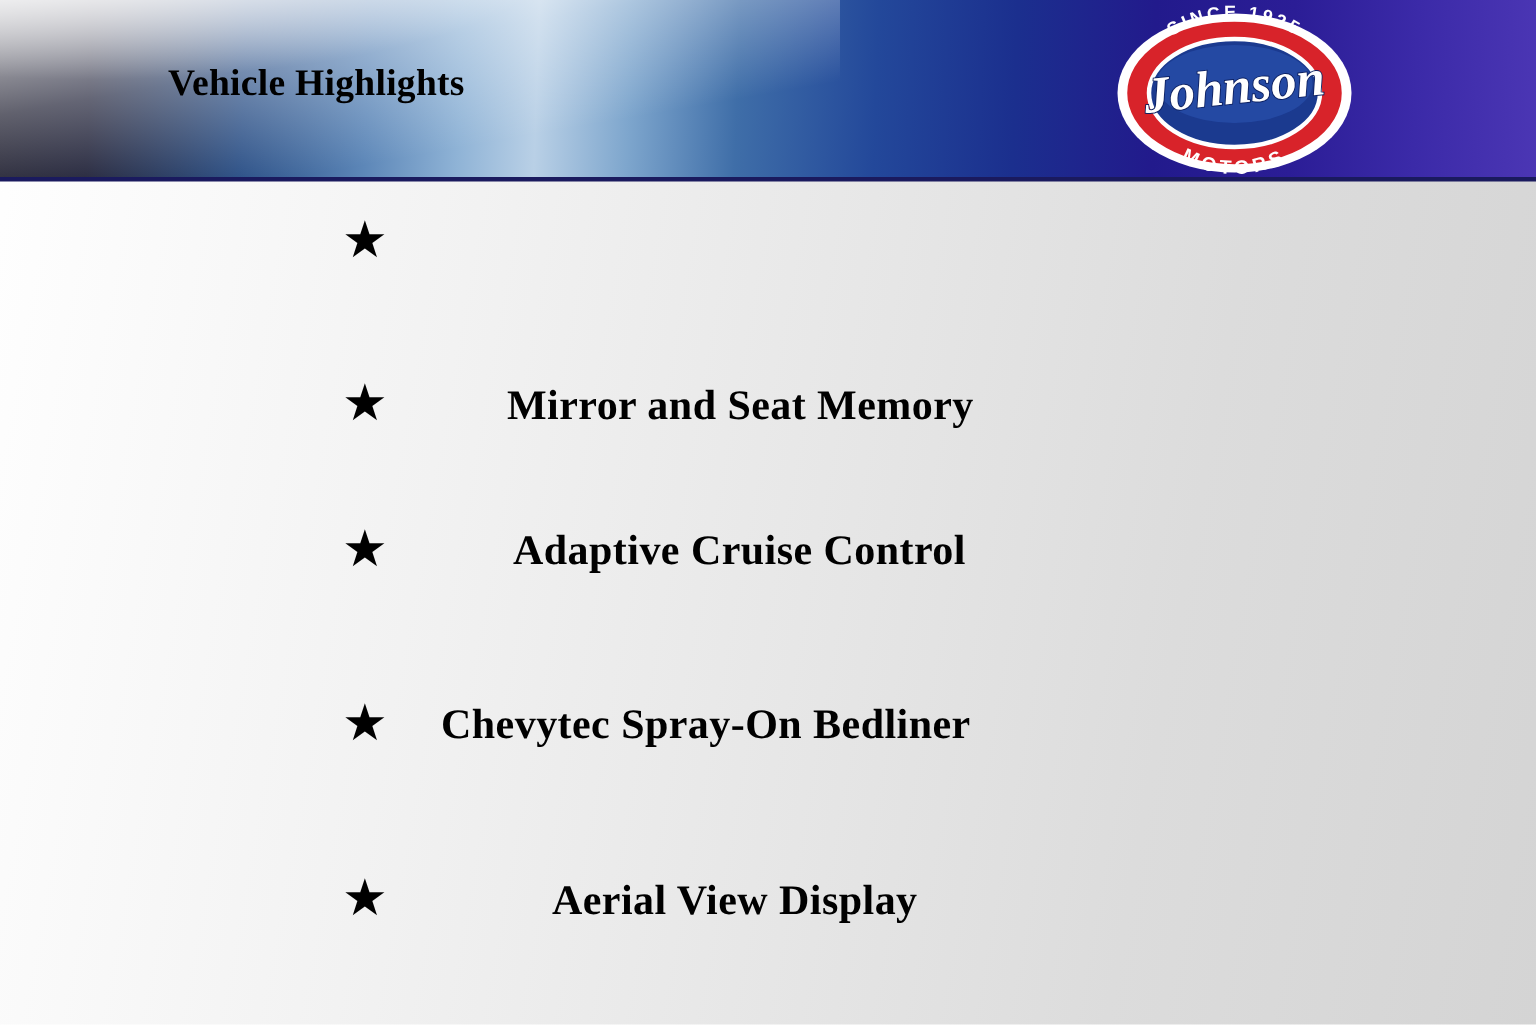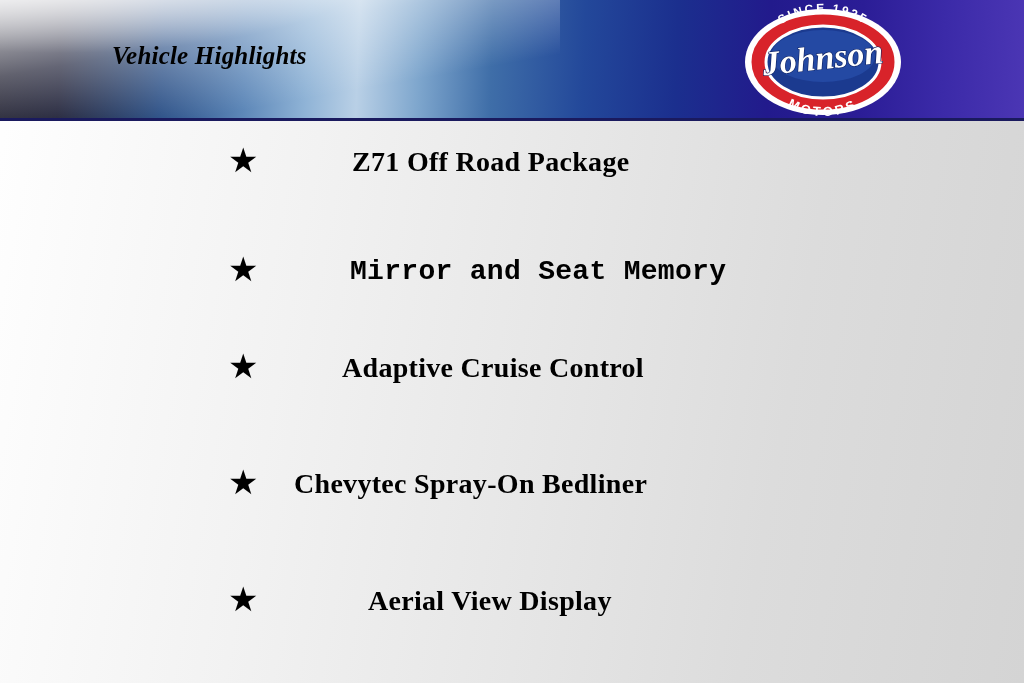--- a/index.html
+++ b/index.html
@@ -67,21 +67,20 @@
   .header-title {
     position: absolute;
     left: 112px;
     top: 42px;
     font-family: "Liberation Serif", serif;
     font-weight: bold;
     font-size: 25px;
     color: #000000;
     letter-spacing: 0.2px;
     white-space: nowrap;
-    font-style: italic;
   }
 
   
   .logo {
     position: absolute;
     right: 112px;
     top: 2px;
     width: 178px;
     height: 116px;
   }
@@ -121,21 +120,21 @@
     letter-spacing: 0.3px;
   }
 
   .r0 { top: 16px; }
   .r1 { top: 125px; }
   .r2 { top: 222px; }
   .r3 { top: 338px; }
   .r4 { top: 455px; }
 
   .t0 { left: 352px; }
-  .t1 { left: 350px; font-family: Liberation Mono, monospace; }
+  .t1 { left: 338px; }
   .t2 { left: 342px; text-align: center; }
   .t3 { left: 294px; }
   .t4 { left: 368px; }
 </style>
 </head>
 <body>
 
 <div class="slide">
 
   <div class="header">
@@ -171,21 +170,20 @@
       <g transform="rotate(-6 89 58)">
         <text x="89" y="67" text-anchor="middle" font-family="Liberation Serif, serif" font-style="italic" font-weight="bold" font-size="34" fill="#ffffff" stroke="#0d2060" stroke-width="1.2" paint-order="stroke">Johnson</text>
       </g>
     </svg>
   </div>
 
   <div class="highlights">
 
     <div class="hl-row r0">
       <span class="hl-bullet">★</span>
-      <span class="hl-text t0">Z71 Off Road Package</span>
     </div>
 
     <div class="hl-row r1">
       <span class="hl-bullet">★</span>
       <span class="hl-text t1">Mirror and Seat Memory</span>
     </div>
 
     <div class="hl-row r2">
       <span class="hl-bullet">★</span>
       <span class="hl-text t2">Adaptive Cruise Control</span>

